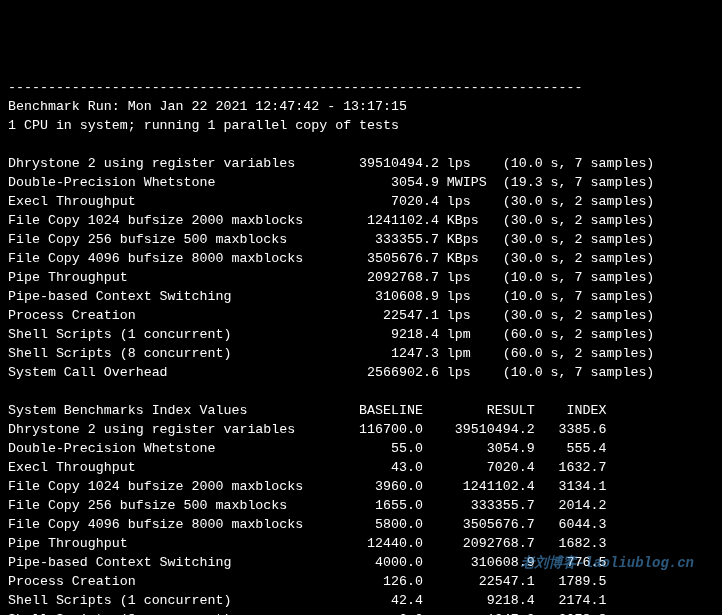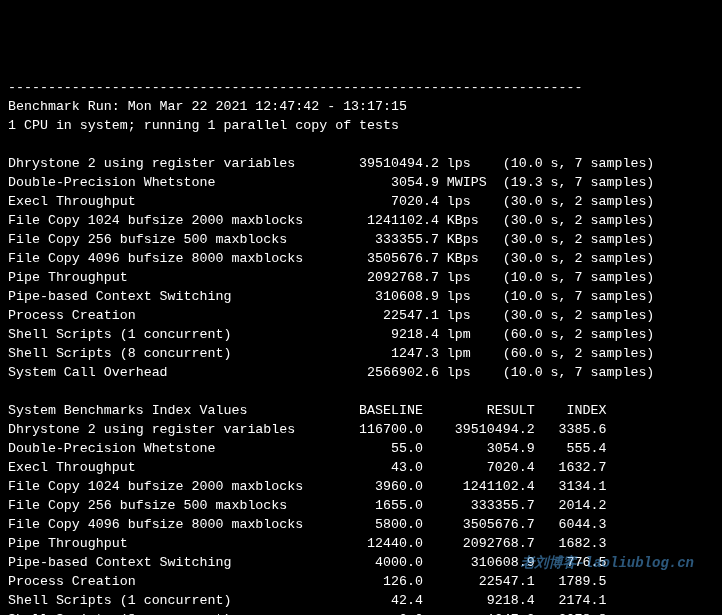--- a/index.html
+++ b/index.html
@@ -36,21 +36,21 @@
     letter-spacing: 0;
     white-space: nowrap;
   }
 </style>
 </head>
 <body>
 
 
 
 <div class="terminal"><span class="dashline">------------------------------------------------------------------------</span>
-<span>Benchmark Run: Mon Mar 22 2021 12:47:42 - 13:17:15</span>
+<span>Benchmark Run: Mon Jan 22 2021 12:47:42 - 13:17:15</span>
 <span>1 CPU in system; running 1 parallel copy of tests</span>
 
 <span id="results-block">Dhrystone 2 using register variables        39510494.2 lps    (10.0 s, 7 samples)
 Double-Precision Whetstone                      3054.9 MWIPS  (19.3 s, 7 samples)
 Execl Throughput                                7020.4 lps    (30.0 s, 2 samples)
 File Copy 1024 bufsize 2000 maxblocks        1241102.4 KBps   (30.0 s, 2 samples)
 File Copy 256 bufsize 500 maxblocks           333355.7 KBps   (30.0 s, 2 samples)
 File Copy 4096 bufsize 8000 maxblocks        3505676.7 KBps   (30.0 s, 2 samples)
 Pipe Throughput                              2092768.7 lps    (10.0 s, 7 samples)
 Pipe-based Context Switching                  310608.9 lps    (10.0 s, 7 samples)

